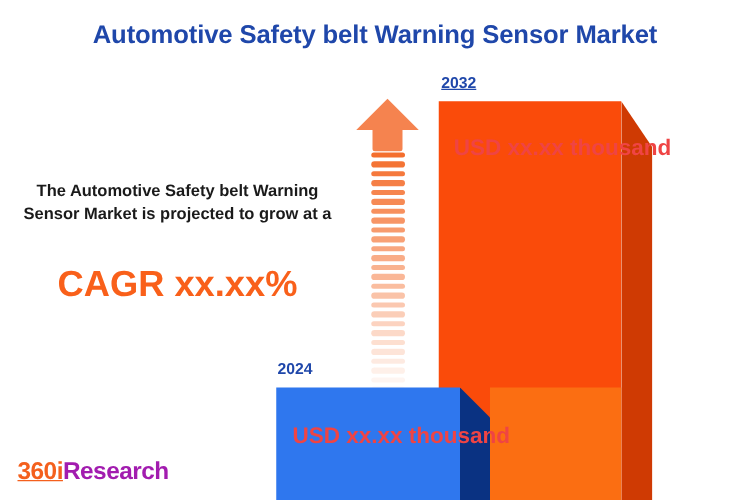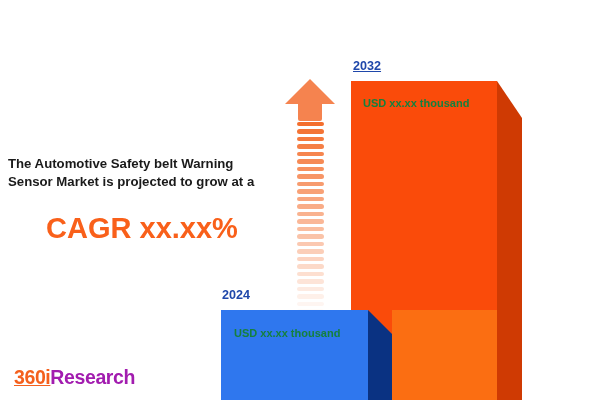--- a/index.html
+++ b/index.html
@@ -17,22 +17,22 @@
     position:absolute;left:0;top:16px;width:600px;
     text-align:center;
     font-size:20.5px;font-weight:bold;
     color:#1f47aa;
     letter-spacing:-0.1px;
     white-space:nowrap;
   }
 
   
   .statement{
-    position:absolute;left:8px;top:155px;width:268px;
-    text-align:left;
+    position:absolute;left:8px;top:144px;width:268px;
+    text-align:center;
     font-size:13.2px;font-weight:bold;line-height:18px;
     color:#1a1a1a;
   }
   .cagr{
     position:absolute;left:8px;top:202px;width:268px;
     text-align:center;
     font-size:29px;font-weight:bold;
     color:#f9601a;
     white-space:nowrap;
     margin-top:10px;
@@ -81,39 +81,41 @@
     position:absolute;left:368px;top:310px;width:24px;height:90px;
   }
   .bar-blue-side .sidefill{
     position:absolute;left:0;top:0;width:24px;height:90px;
     background:#0a3282;
     clip-path:polygon(0 0, 100% 24px, 100% 100%, 0 100%);
   }
 
   .bar-label{
     position:absolute;
-    color:#15803d;font-size:11px;font-weight:bold;
+    color:#ef4444;font-size:18px;font-weight:bold;
     white-space:nowrap;
+    margin-top:11px;
   }
   .label-2032{left:363px;top:97px;}
   .label-2024{left:234px;top:327px;}
 
   .year{
     position:absolute;
     color:#1f47aa;font-size:12.6px;font-weight:bold;
     white-space:nowrap;
   }
   .year-2032{left:353px;top:59px;text-decoration:underline;}
   .year-2024{left:222px;top:288px;}
 </style>
 </head>
 <body>
 
 <div id="stage">
 
+  <div class="title">Automotive Safety belt Warning Sensor Market</div>
 
   <div class="statement">The Automotive Safety belt Warning Sensor Market is projected to grow at a</div>
   <div class="cagr">CAGR xx.xx%</div>
 
   <div class="arrow-wrap">
     <div class="arrow-head">
       <svg width="52" height="44" viewBox="0 0 52 44" xmlns="http://www.w3.org/2000/svg">
         <path d="M26 1 L51 26 L38 26 L38 41 Q38 43 36 43 L16 43 Q14 43 14 41 L14 26 L1 26 Z" fill="#f5834f"></path>
       </svg>
     </div>

